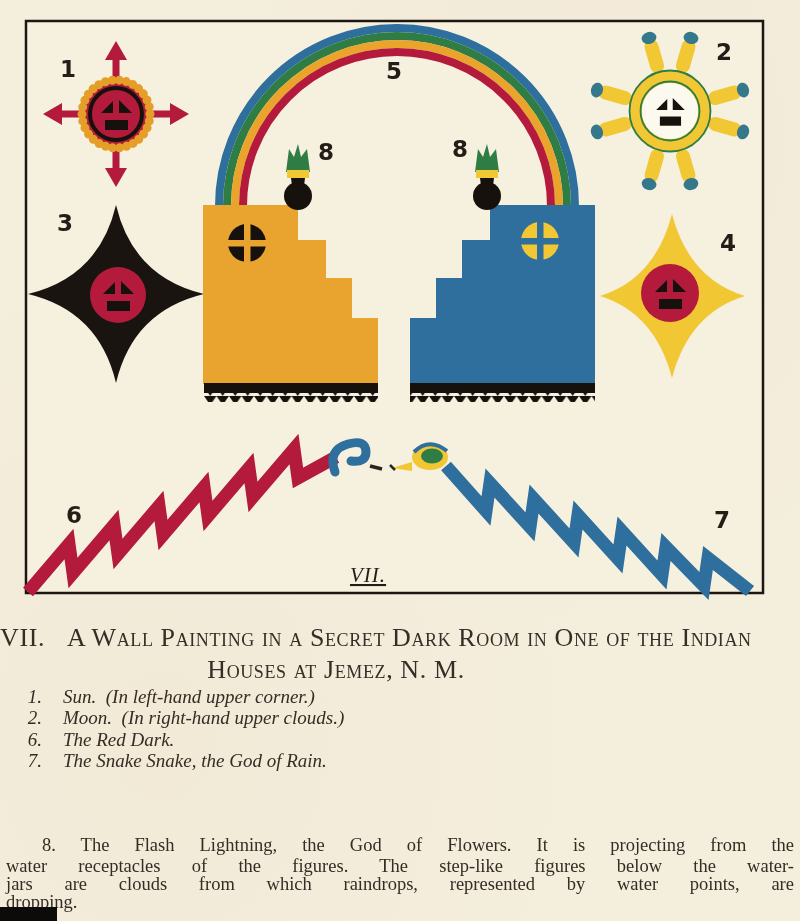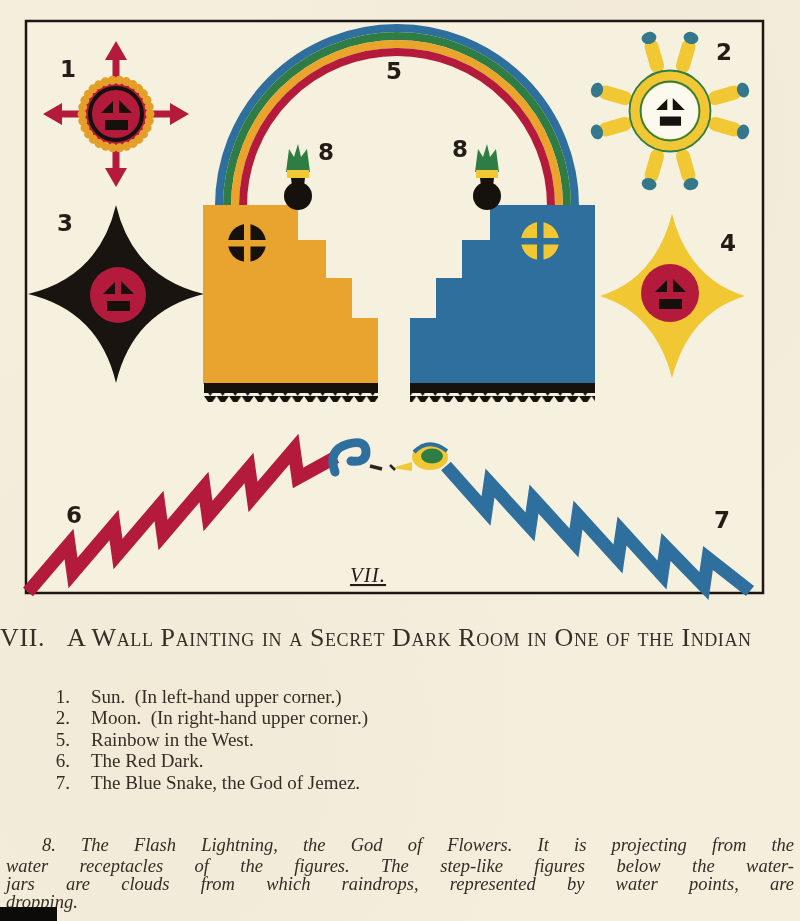--- a/index.html
+++ b/index.html
@@ -13,25 +13,25 @@
     font-family:"Liberation Serif", serif;color:#362c25;
   }
   .plate-svg{position:absolute;top:0;left:0;}
   .plate-title{
     position:absolute;top:622px;left:0;width:672px;text-align:center;
     font-variant:small-caps;font-size:26px;line-height:32px;letter-spacing:0.6px;
     color:#372d26;white-space:nowrap;
   }
   .title-gap{display:inline-block;width:22px;}
   .legend{position:absolute;top:686px;left:0;width:800px;font-size:19px;line-height:21.4px;}
-  .leg-row{padding-left:50px;white-space:pre-wrap;}
+  .leg-row{padding-left:22px;white-space:pre-wrap;font-style:italic;}
   .leg-num{display:inline-block;width:20px;text-align:right;}
   .leg-sp{display:inline-block;width:21px;}
   .leg-para{position:absolute;top:836px;left:6px;width:788px;font-size:18.5px;line-height:18px;}
-  .leg-para .pl{text-align:justify;text-align-last:justify;font-style:italic;}
+  .leg-para .pl{text-align:justify;text-align-last:justify;}
   .leg-para .pl.first{padding-left:36px;margin-bottom:3px;}
   .leg-para .pl.last{text-align:left;text-align-last:left;}
   .scan-artifact{position:absolute;left:0;top:907px;width:57px;height:14px;background:#0d0b09;}
   text.fig-num{font-family:"DejaVu Sans",sans-serif;font-weight:bold;font-size:23px;fill:#241d17;}
   text.plate-roman{font-family:"Liberation Serif",serif;font-style:italic;font-size:21px;
     letter-spacing:1px;fill:#241d17;text-decoration:underline;}
 </style>
 </head>
 <body>
 
@@ -190,28 +190,28 @@
     <text class="fig-num" x="386" y="79">5</text>
     <text class="fig-num" x="66" y="523">6</text>
     <text class="fig-num" x="714" y="528">7</text>
     <text class="fig-num" x="318" y="160">8</text>
     <text class="fig-num" x="452" y="157">8</text>
     <text class="plate-roman" x="350" y="582">VII.</text>
   </svg>
 
   <div class="plate-title">
     <div><span>VII.</span><span class="title-gap"></span><span>A Wall Painting in a Secret Dark Room in One of the Indian</span></div>
+    <div>Houses at Jemez, N. M.</div>
   </div>
 
   <div class="legend">
     <div class="leg-row"><span class="leg-num">1.</span><span class="leg-sp"></span><span>Sun.  (In left-hand upper corner.)</span></div>
-    <div class="leg-row"><span class="leg-num">2.</span><span class="leg-sp"></span><span>Moon.  (In right-hand upper corner.)</span></div>
-    <div class="leg-row"><span class="leg-num">5.</span><span class="leg-sp"></span><span>Rainbow in the West.</span></div>
+    <div class="leg-row"><span class="leg-num">2.</span><span class="leg-sp"></span><span>Moon.  (In right-hand upper clouds.)</span></div>
     <div class="leg-row"><span class="leg-num">6.</span><span class="leg-sp"></span><span>The Red Dark.</span></div>
-    <div class="leg-row"><span class="leg-num">7.</span><span class="leg-sp"></span><span>The Blue Snake, the God of Jemez.</span></div>
+    <div class="leg-row"><span class="leg-num">7.</span><span class="leg-sp"></span><span>The Snake Snake, the God of Rain.</span></div>
   </div>
 
   <div class="leg-para">
     <div class="pl first">8.  The Flash Lightning, the God of Flowers.  It is projecting from the</div>
     <div class="pl">water receptacles of the figures.  The step-like figures below the water-</div>
     <div class="pl">jars are clouds from which raindrops, represented by water points, are</div>
     <div class="pl last">dropping.</div>
   </div>
 
   <div class="scan-artifact"></div>

